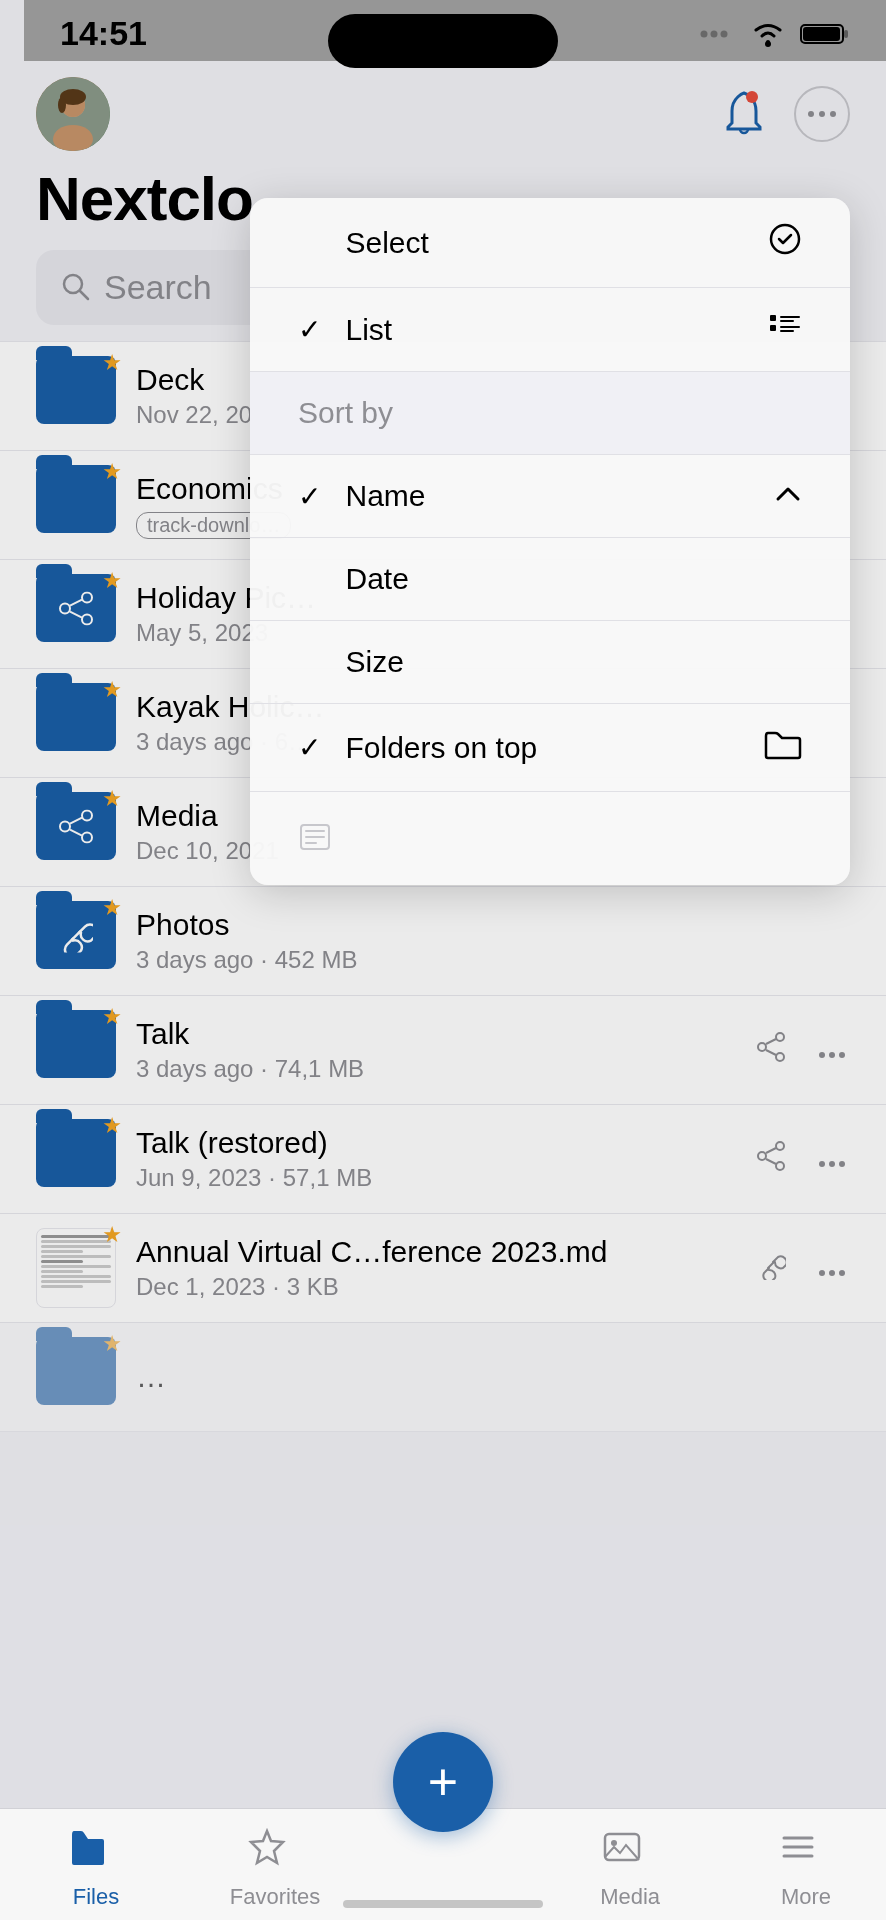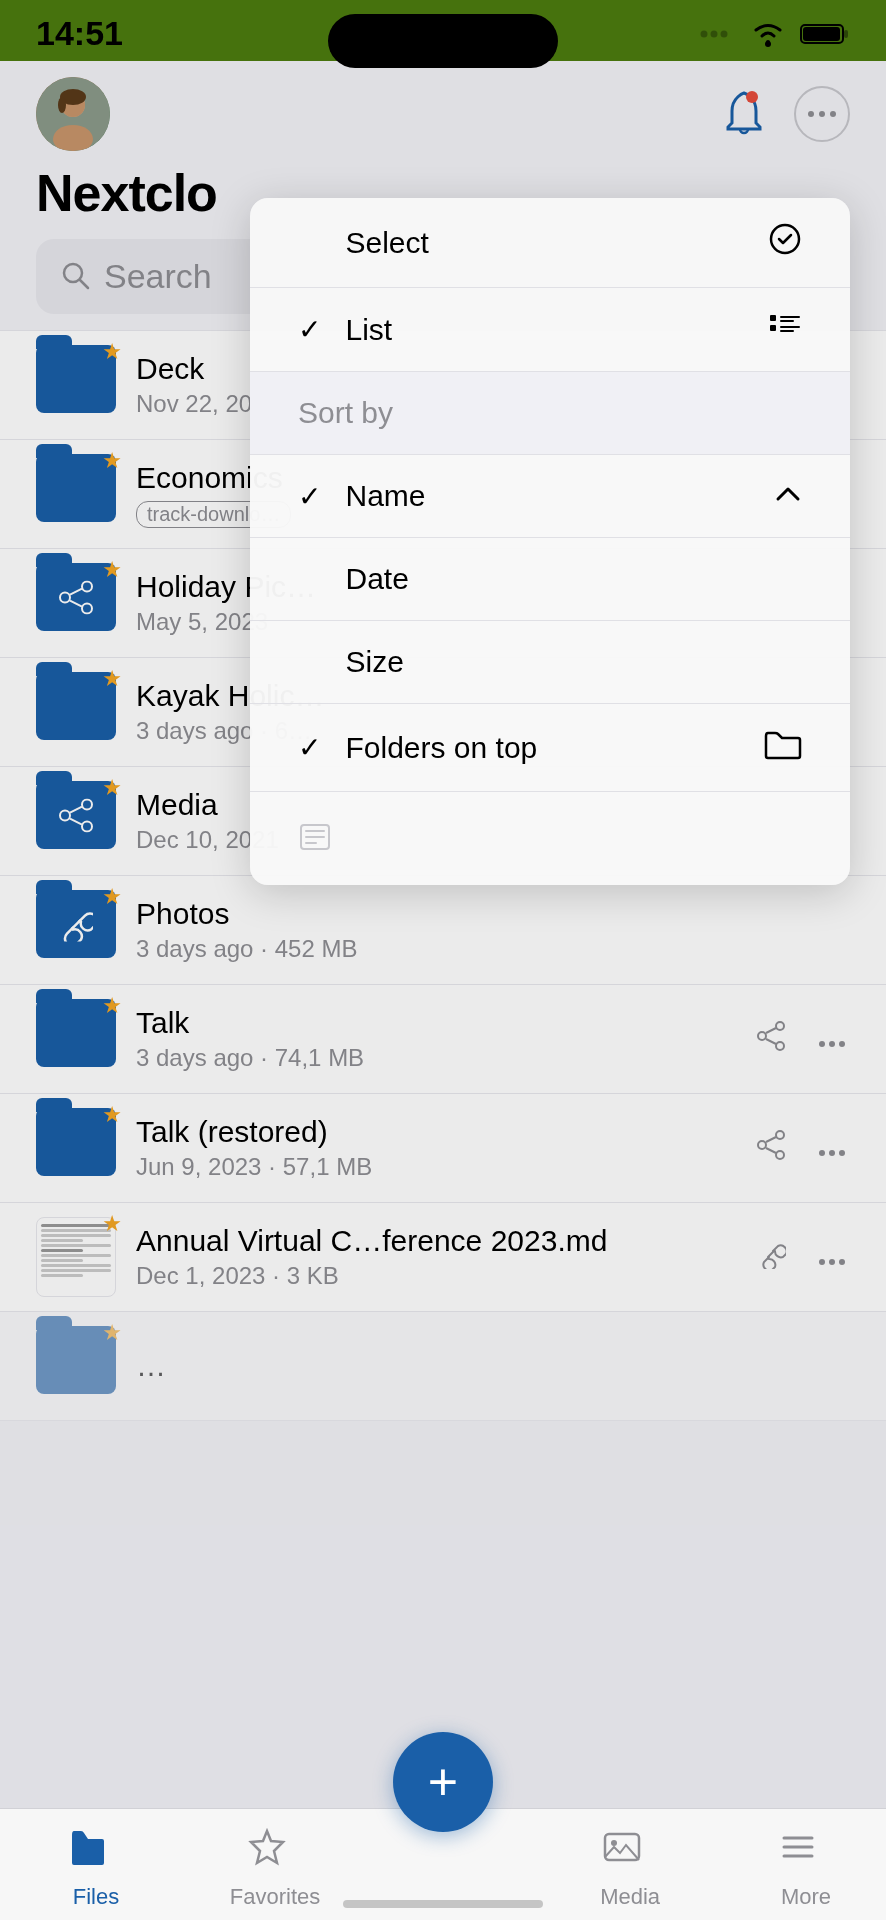--- a/index.html
+++ b/index.html
@@ -13,21 +13,22 @@
       overflow-x: hidden;
       position: relative;
     }
 
     
     .status-bar {
       display: flex;
       justify-content: space-between;
       align-items: center;
       padding: 14px 36px 8px 36px;
-      background: #4d7c0f;
+      background: #a3a3a3;
+      margin-left: 24px;
     }
 
     .status-time {
       font-size: 34px;
       font-weight: 700;
       color: #000;
     }
 
     .status-icons {
       display: flex;
@@ -98,21 +99,21 @@
       cursor: pointer;
     }
 
     
     .page-title-row {
       padding: 4px 36px 16px 36px;
       background: #f2f2f7;
     }
 
     .page-title {
-      font-size: 52px;
+      font-size: 62px;
       font-weight: 800;
       color: #000;
       letter-spacing: -1px;
     }
 
     
     .search-bar {
       margin: 0 36px 16px 36px;
       background: #e8e8ed;
       border-radius: 18px;

